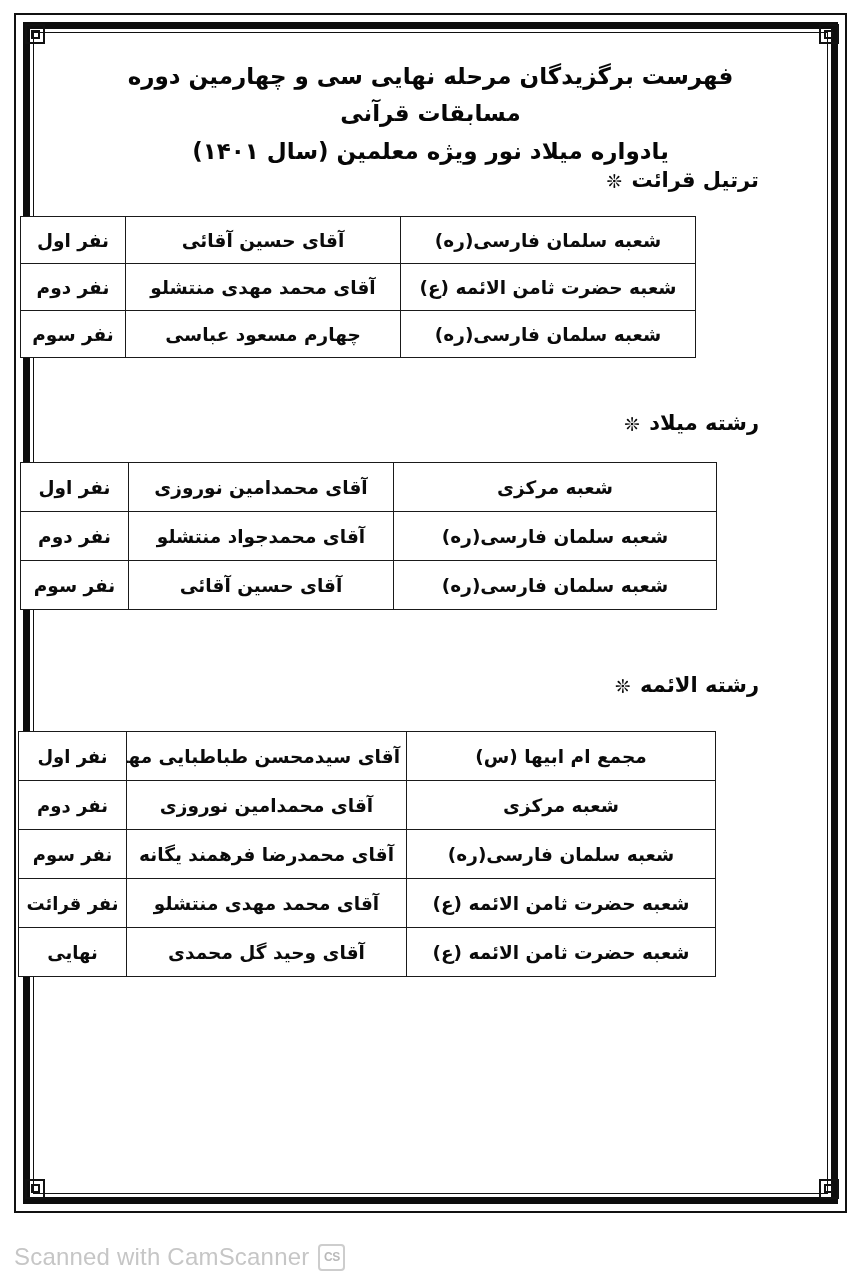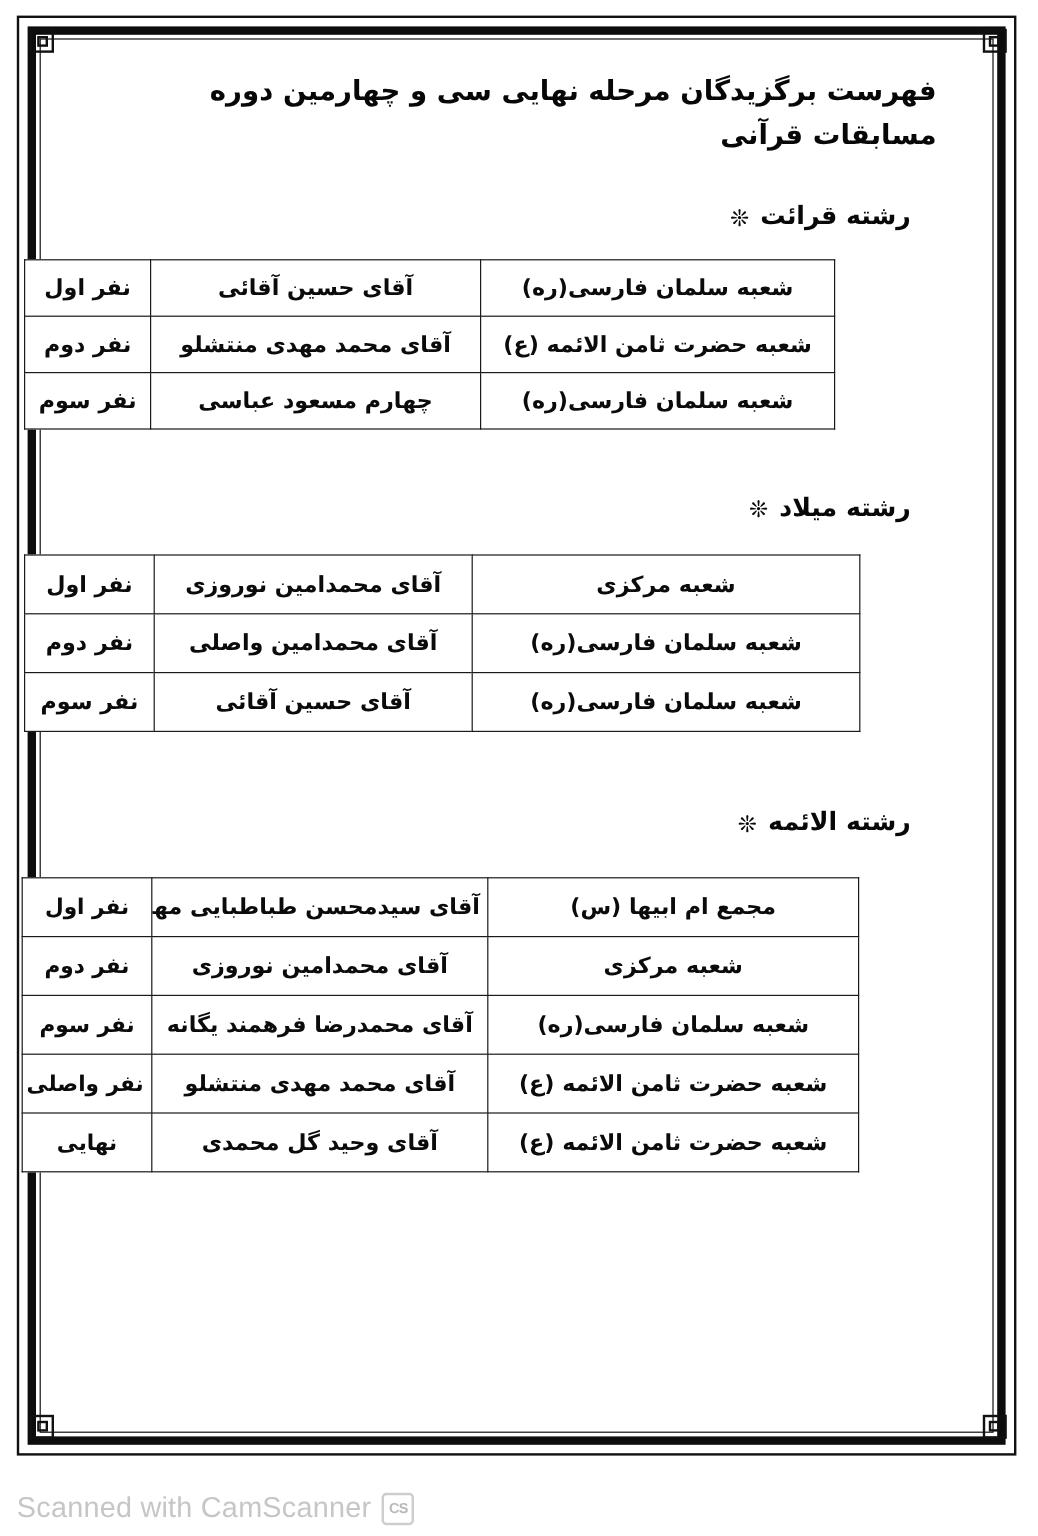--- a/index.html
+++ b/index.html
@@ -76,21 +76,21 @@
     left: 40px;
     top: 40px;
     width: 781px;
     height: 1146px;
     box-sizing: border-box;
   }
 
   .doc-title {
     margin: 18px auto 13px;
     width: 700px;
-    text-align: right;
+    text-align: center;
     font-size: 23px;
     font-weight: bold;
     line-height: 1.62;
     color: #070707;
     letter-spacing: -0.2px;
   }
   .doc-title .line2 { display: block; }
 
   .section-heading {
     margin: 0 22px 0 0;
@@ -195,24 +195,25 @@
 <div class="corner br"></div>
 <div class="corner-dot tl"></div>
 <div class="corner-dot tr"></div>
 <div class="corner-dot bl"></div>
 <div class="corner-dot br"></div>
 
 <div class="page">
 
   <div class="doc-title">
     <span>فهرست برگزیدگان مرحله نهایی سی و چهارمین دوره مسابقات قرآنی</span>
+    <span class="line2">یادواره میلاد نور  ویژه معلمین (سال ۱۴۰۱)</span>
   </div>
 
   <div class="section-heading heading-qeraat">
-    <span>رشته قرائت</span>
+    <span>ترتیل قرائت</span>
     <span class="star-icon">❊</span>
   </div>
 
   <table class="result-table tbl-qeraat">
     <tbody>
       <tr>
         <td class="branch-cell">شعبه سلمان فارسی(ره)</td>
         <td class="name-cell">آقای حسین آقائی</td>
         <td class="rank-cell">نفر اول</td>
       </tr>
@@ -236,21 +237,21 @@
 
   <table class="result-table tbl-tartil">
     <tbody>
       <tr>
         <td class="branch-cell">شعبه مرکزی</td>
         <td class="name-cell">آقای محمدامین نوروزی</td>
         <td class="rank-cell">نفر اول</td>
       </tr>
       <tr>
         <td class="branch-cell">شعبه سلمان فارسی(ره)</td>
-        <td class="name-cell">آقای محمدامین واصلی</td>
+        <td class="name-cell">آقای محمدجواد منتشلو</td>
         <td class="rank-cell">نفر دوم</td>
       </tr>
       <tr>
         <td class="branch-cell">شعبه سلمان فارسی(ره)</td>
         <td class="name-cell">آقای حسین آقائی</td>
         <td class="rank-cell">نفر سوم</td>
       </tr>
     </tbody>
   </table>
 
@@ -272,21 +273,21 @@
         <td class="rank-cell">نفر دوم</td>
       </tr>
       <tr>
         <td class="branch-cell">شعبه سلمان فارسی(ره)</td>
         <td class="name-cell">آقای محمدرضا فرهمند یگانه</td>
         <td class="rank-cell">نفر سوم</td>
       </tr>
       <tr>
         <td class="branch-cell">شعبه حضرت ثامن الائمه (ع)</td>
         <td class="name-cell">آقای محمد مهدی منتشلو</td>
-        <td class="rank-cell">نفر واصلی</td>
+        <td class="rank-cell">نفر قرائت</td>
       </tr>
       <tr>
         <td class="branch-cell">شعبه حضرت ثامن الائمه (ع)</td>
         <td class="name-cell">آقای وحید گل محمدی</td>
         <td class="rank-cell">نهایی</td>
       </tr>
     </tbody>
   </table>
 
 </div>

